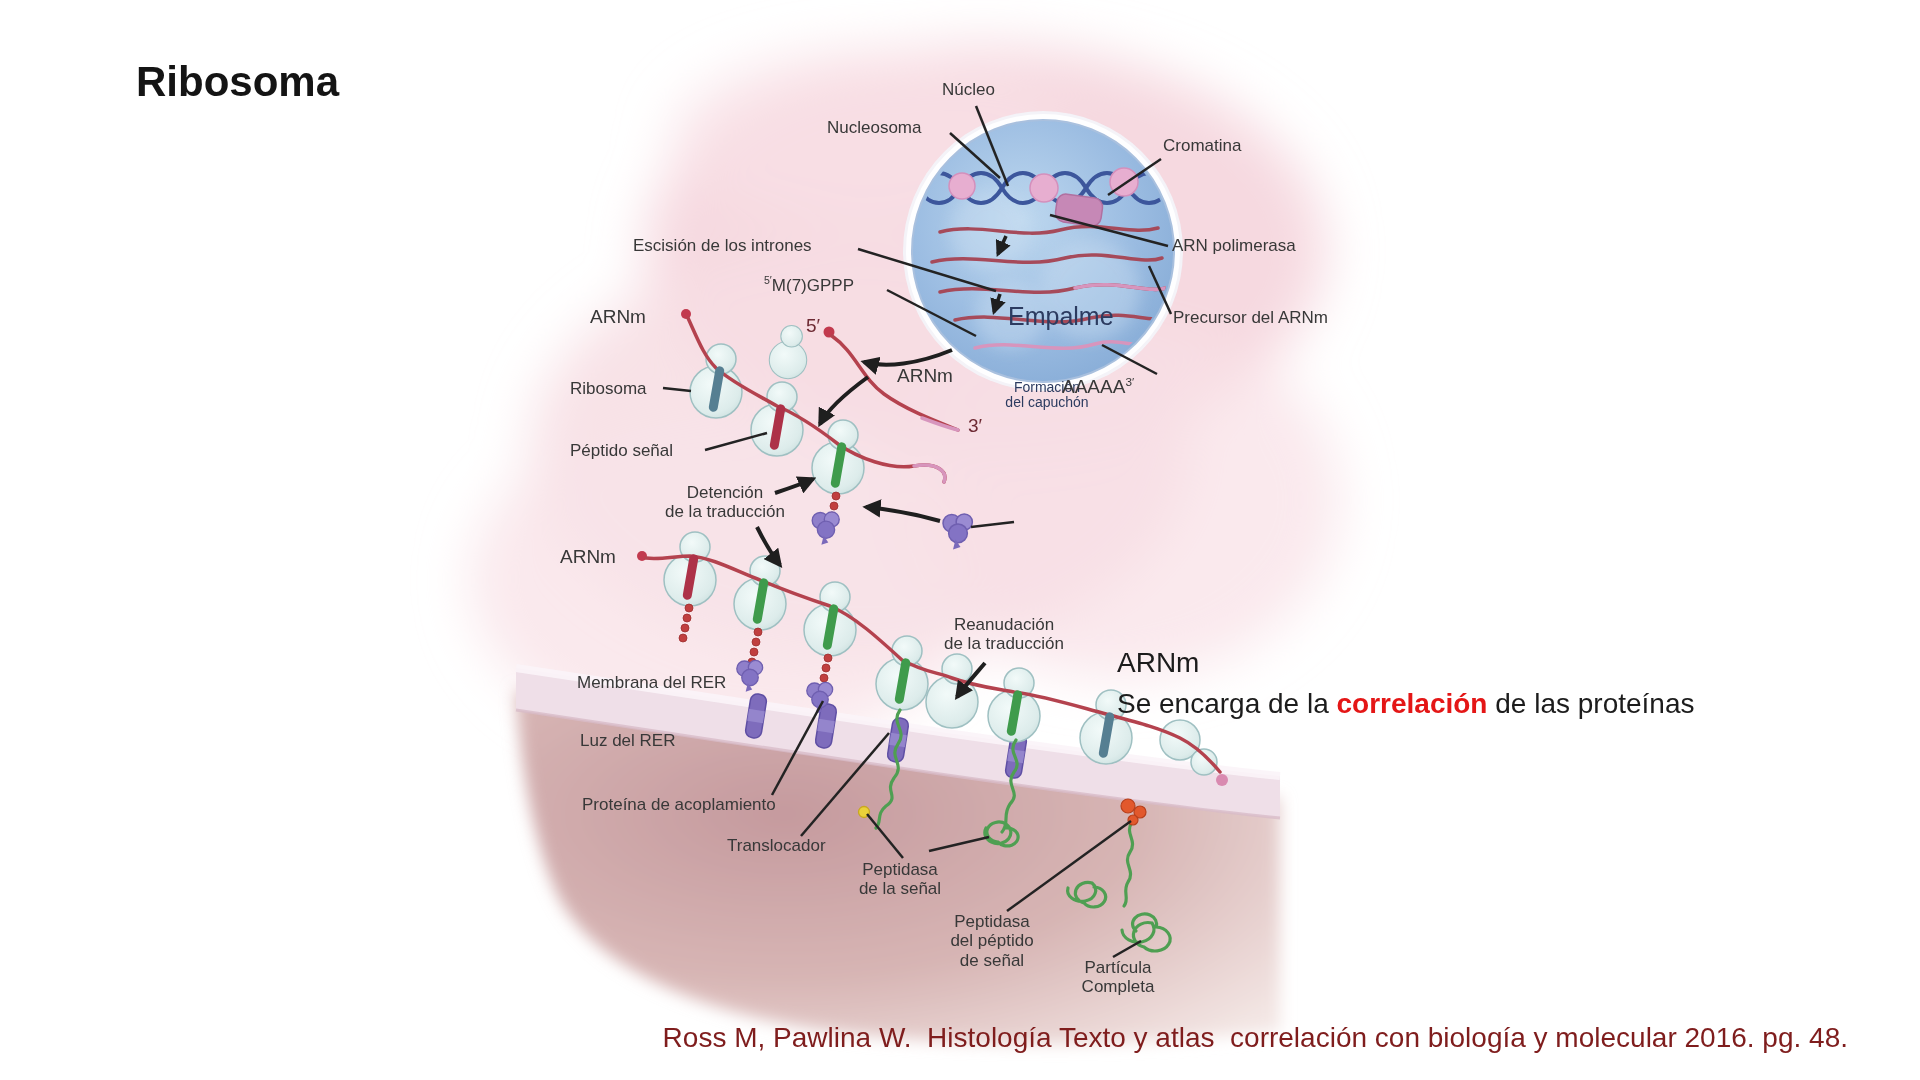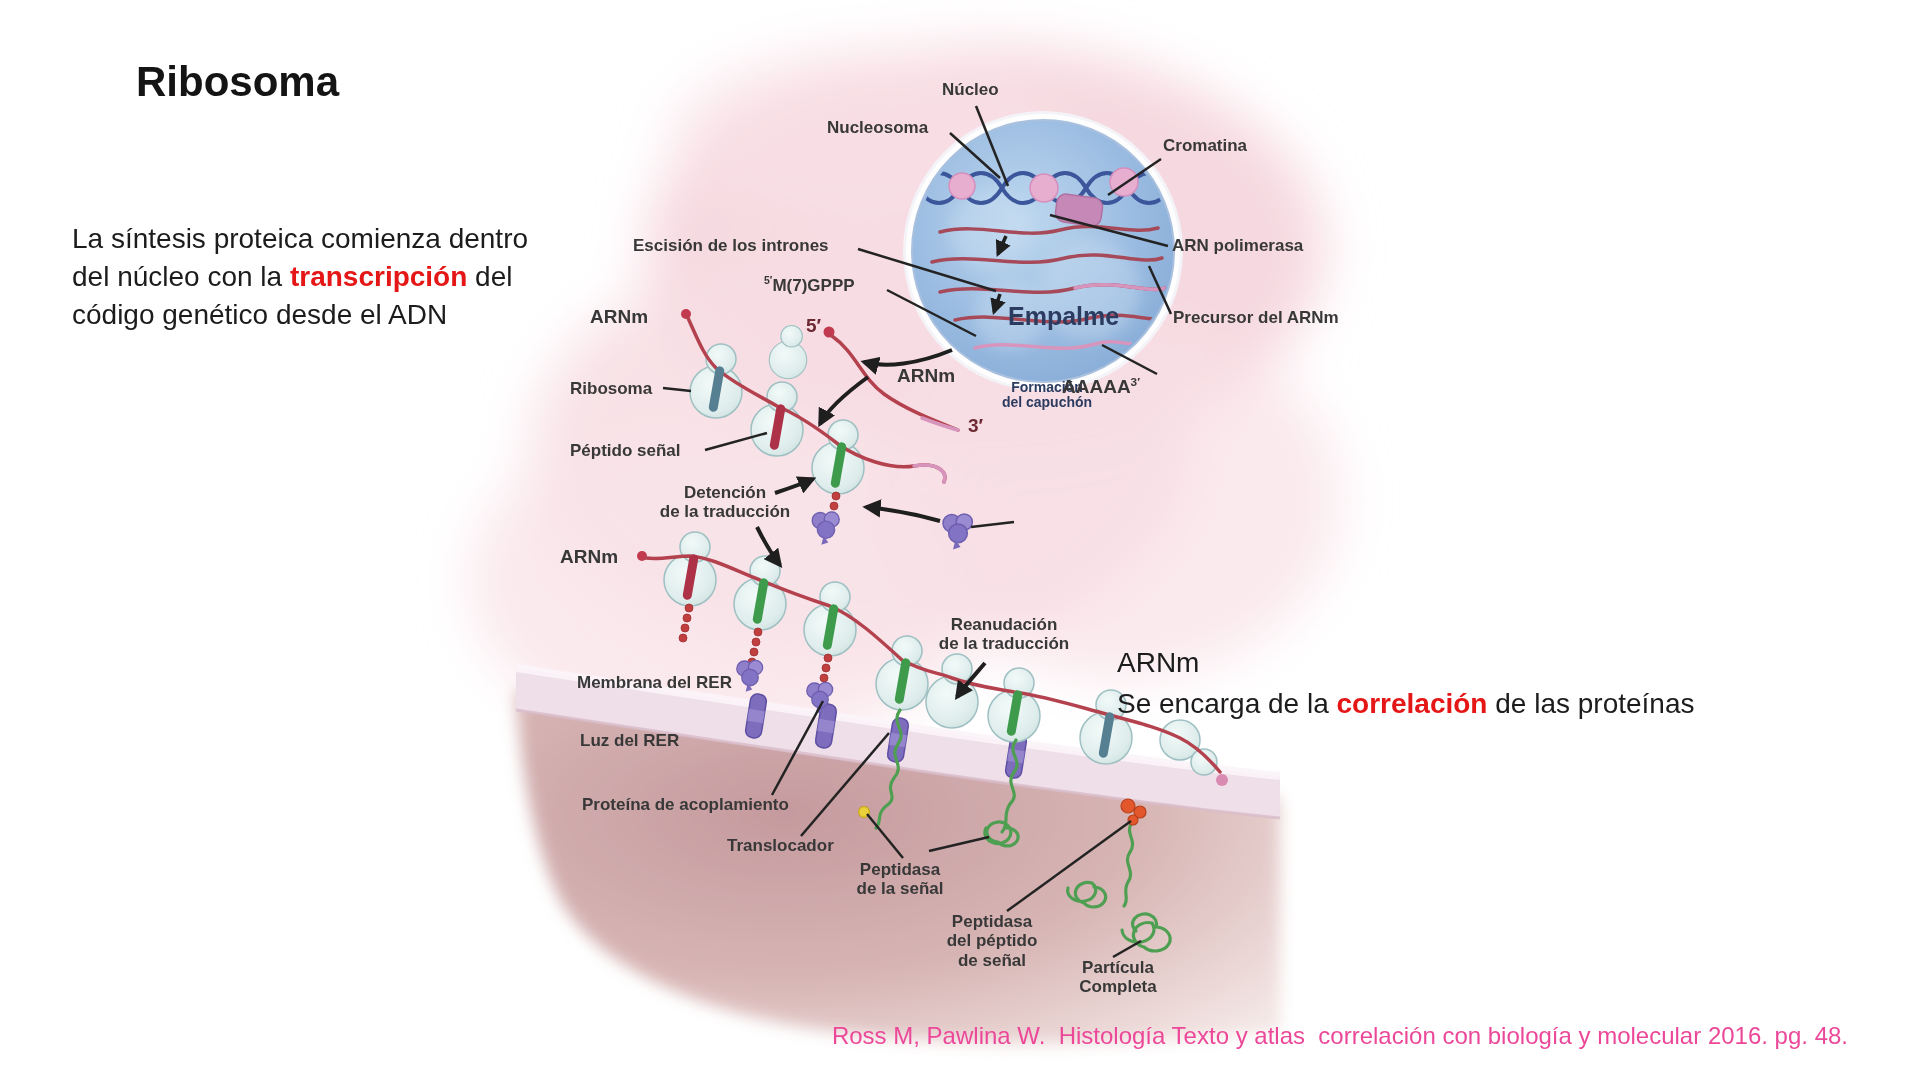--- a/index.html
+++ b/index.html
@@ -3,23 +3,23 @@
 <meta charset="utf-8">
 <style>
   html,body{margin:0;padding:0;}
   body{width:1920px;height:1080px;overflow:hidden;background:#fff;
        font-family:"Liberation Sans", sans-serif;}
   .slide{position:relative;width:1920px;height:968px;background:#ffffff;}
   .title{position:absolute;left:136px;top:58px;font-size:42px;font-weight:bold;color:#141414;}
   .intro{position:absolute;left:72px;top:220px;width:492px;font-size:28px;line-height:38px;color:#1c1c1c;}
   .note{position:absolute;left:1117px;top:642px;width:780px;font-size:28px;line-height:41px;color:#1c1c1c;}
   .hl{color:#e41616;font-weight:bold;}
-  .citation{position:absolute;right:72px;top:1022px;font-size:24px;color:#ec4899;white-space:pre-wrap;}
+  .citation{position:absolute;right:72px;top:1022px;font-size:28px;color:#7f1d1d;white-space:pre-wrap;}
   .art{position:absolute;left:0;top:0;width:1920px;height:1080px;}
-  .dlab{position:absolute;font-weight:bold;font-size:17px;color:#383838;
+  .dlab{position:absolute;font-weight:normal;font-size:17px;color:#383838;
         white-space:pre-line;line-height:1.14;z-index:3;}
   .c{text-align:center;}
   .navy{color:#2c3b60;}
   .sm{font-size:14px;line-height:1.1;}
   .lg{font-size:19px;}
   .maroon{color:#6d2a33;}
   sup{font-size:0.62em;}
 </style>
 </head>
 <body>
@@ -223,21 +223,20 @@
       <path d="M801,836 L889,733"></path>
       <path d="M903,858 L867,814"></path>
       <path d="M929,851 L989,837"></path>
       <path d="M1007,911 L1131,821"></path>
       <path d="M1113,957 L1141,941"></path>
     </g>
   </svg>
 
   <div class="title">Ribosoma</div>
 
-  <div class="intro"><span>La síntesis proteica comienza dentro del núcleo con la </span><span class="hl">transcripción</span><span> del código genético desde el ADN</span></div>
 
   <div class="note">
     <div>ARNm</div>
     <div><span>Se encarga de la </span><span class="hl">correlación</span><span> de las proteínas</span></div>
   </div>
 
   <div class="citation">Ross M, Pawlina W.  Histología Texto y atlas  correlación con biología y molecular 2016. pg. 48.</div>
 
   <div class="dlab" style="left:942px;top:80px">Núcleo</div>
   <div class="dlab" style="left:827px;top:118px">Nucleosoma</div>

